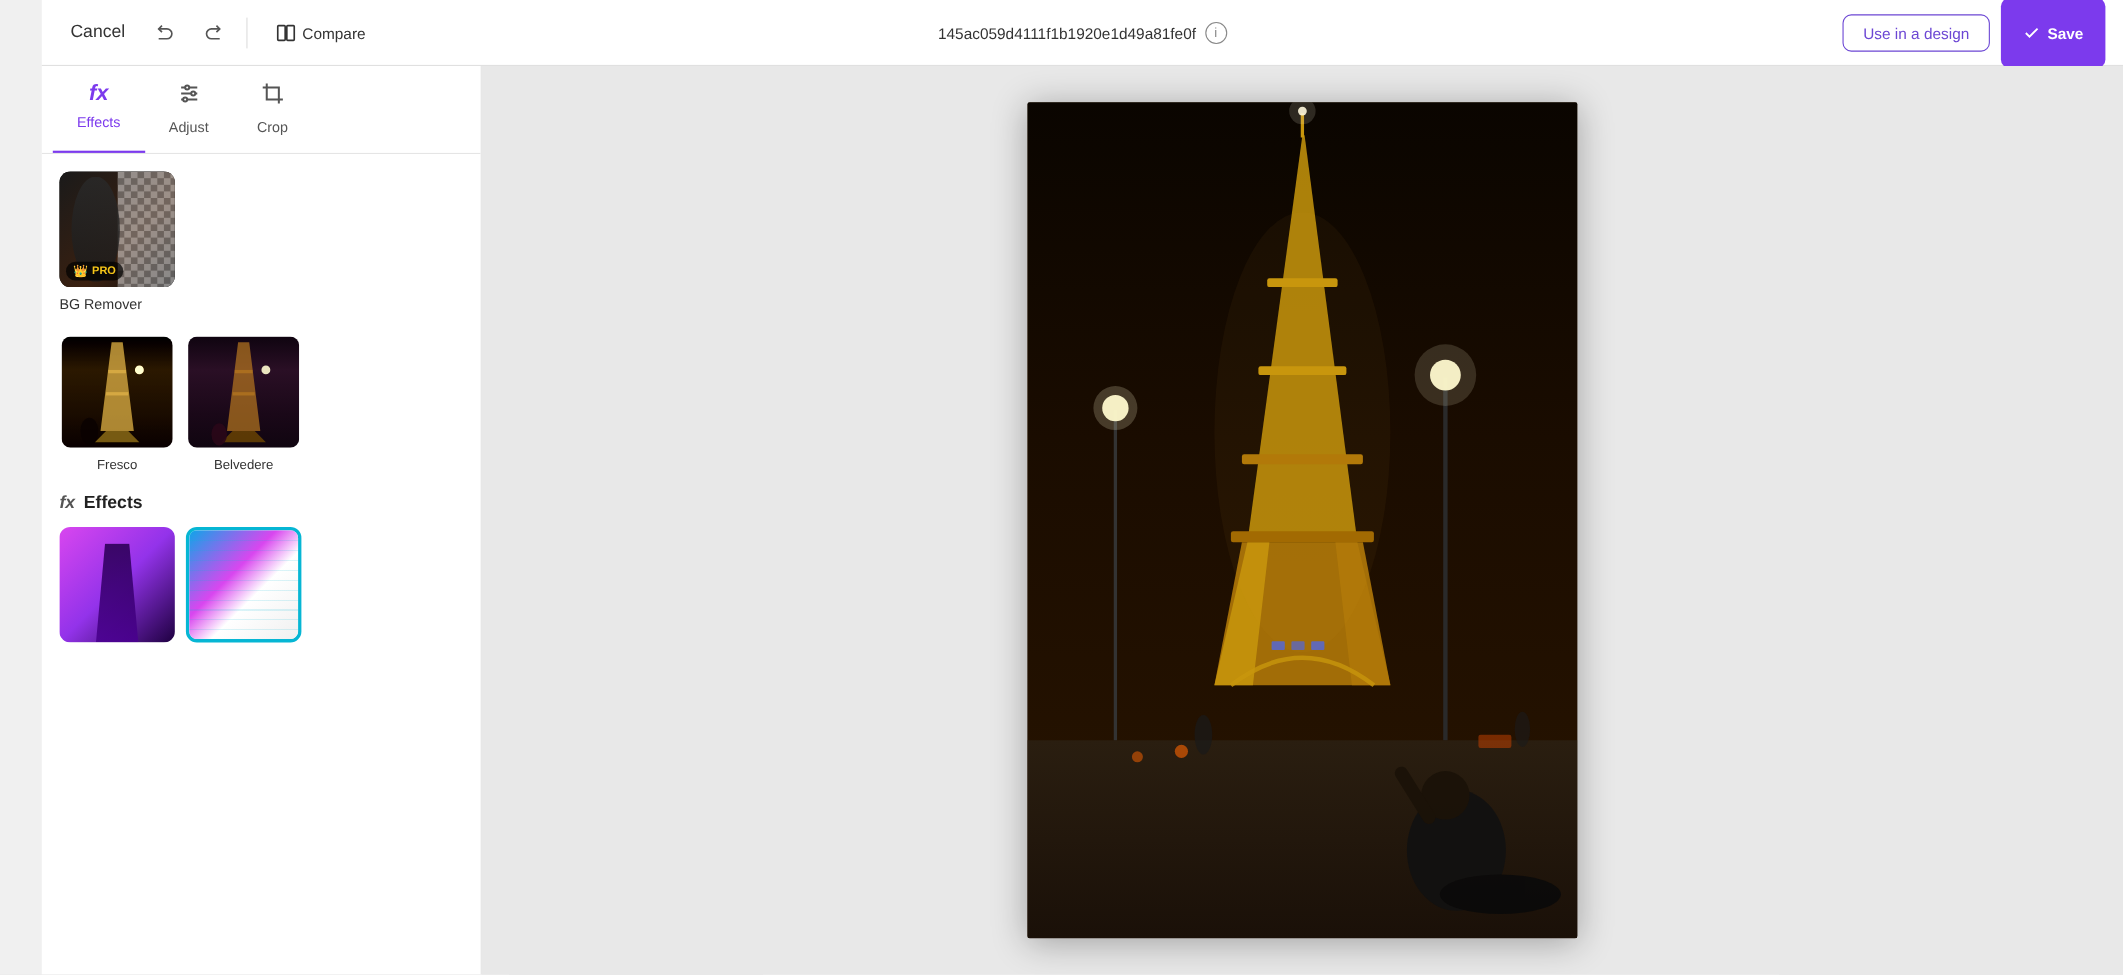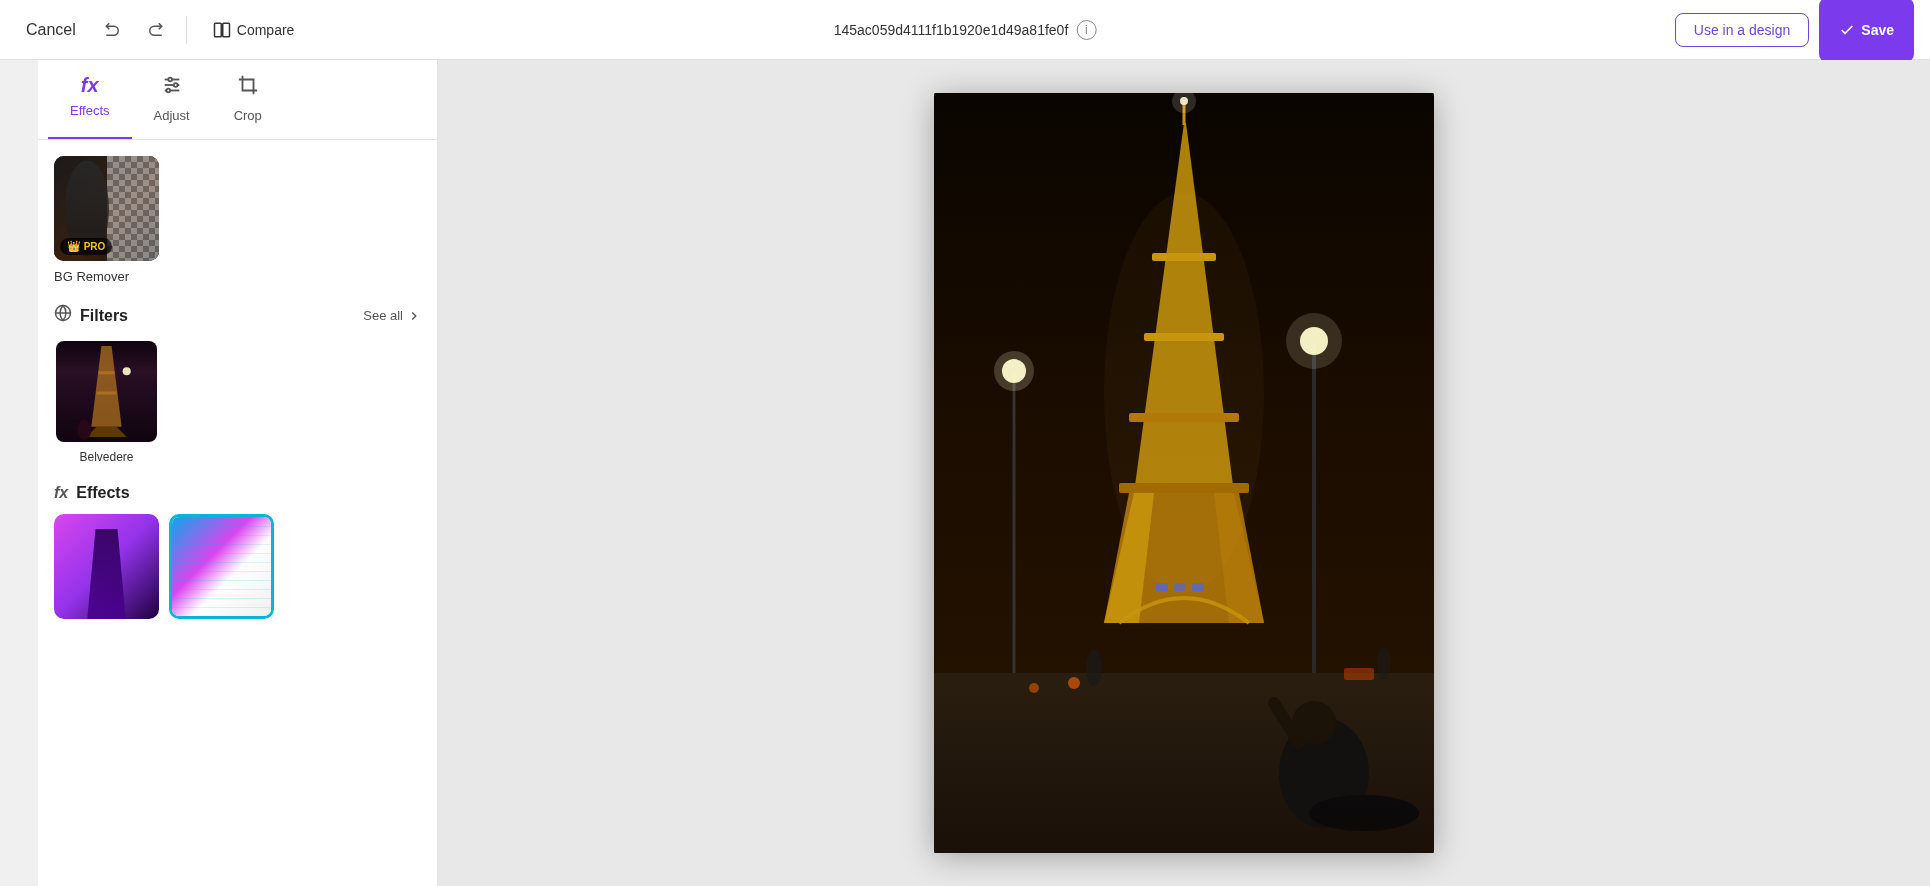--- a/index.html
+++ b/index.html
@@ -2,21 +2,21 @@
 <html><head>
   <meta charset="utf-8">
   <style>
     * { box-sizing: border-box; margin: 0; padding: 0; }
     body { font-family: -apple-system, BlinkMacSystemFont, 'Segoe UI', sans-serif; background: #f0f0f0; height: 886px; overflow: hidden; }
 
     
     .header {
       display: flex; align-items: center; height: 60px;
       background: #fff; border-bottom: 1px solid #e0e0e0;
-      padding: 0 16px; gap: 12px; position: relative;
+      padding: 0 16px; gap: 12px; position: relative; margin-left: 38px;
     }
     .header-left { display: flex; align-items: center; gap: 12px; }
     .cancel-btn {
       font-size: 16px; font-weight: 500; color: #333;
       background: none; border: none; cursor: pointer; padding: 6px 10px;
     }
     .icon-btn {
       background: none; border: none; cursor: pointer;
       color: #555; padding: 6px; border-radius: 6px;
       display: flex; align-items: center; justify-content: center;
@@ -242,42 +242,42 @@
           </div>
           <div class="pro-badge">
             <span class="crown-icon">👑</span>
             <span>PRO</span>
           </div>
         </div>
         <div class="bg-label">BG Remover</div>
       </div>
 
       <div>
-        <div class="section-header">
-          <div class="section-title-row">
-            <span class="section-icon">
-              <svg width="18" height="18" viewBox="0 0 24 24" fill="none" stroke="currentColor" stroke-width="2">
-                  <circle cx="12" cy="12" r="10"></circle>
-                  <path d="M12 2a15.3 15.3 0 0 1 4 10 15.3 15.3 0 0 1-4 10 15.3 15.3 0 0 1-4-10 15.3 15.3 0 0 1 4-10z"></path>
-                  <line x1="2" y1="12" x2="22" y2="12"></line>
+
+        <div class="filters-grid">
+
+
+          <div class="filter-item">
+            <div class="filter-thumb" style="border:2px solid transparent;">
+              <div class="filter-img" style="width:100%;height:100%;
+                background: linear-gradient(180deg, #100a00 0%, #3a2200 30%, #2a1800 70%, #1a0e00 100%);
+                filter: sepia(0.4) contrast(1.15); position:relative;">
+                <svg viewBox="0 0 100 100" style="position:absolute;width:100%;height:100%;top:0;left:0;" xmlns="http://www.w3.org/2000/svg">
+                  <polygon points="45,5 55,5 65,85 35,85" fill="#d4a020" opacity="0.75"></polygon>
+                  <polygon points="40,85 60,85 70,95 30,95" fill="#9a7200" opacity="0.75"></polygon>
+                  <rect x="42" y="30" width="16" height="3" fill="#d4a020" opacity="0.75"></rect>
+                  <rect x="40" y="50" width="20" height="3" fill="#d4a020" opacity="0.75"></rect>
+                  <circle cx="70" cy="30" r="4" fill="#fffdd0" opacity="0.9"></circle>
+
+                  <ellipse cx="25" cy="85" rx="8" ry="12" fill="#1a1000" opacity="0.8"></ellipse>
                 </svg>
-            </span>
-            <span class="section-title">Filters</span>
-          </div>
-          <button class="see-all-btn">
-            <span>See all</span>
-            <svg width="14" height="14" viewBox="0 0 24 24" fill="none" stroke="currentColor" stroke-width="2.5">
-                <polyline points="9 18 15 12 9 6"></polyline>
-              </svg>
-          </button>
-        </div>
-
-        <div class="filters-grid">
-
-
+              </div>
+            </div>
+            <span class="filter-label">Fresco</span>
+          </div>
 
           <div class="filter-item">
             <div class="filter-thumb" style="border:2px solid transparent;">
               <div class="filter-img" style="width:100%;height:100%;
                 background: linear-gradient(180deg, #0f0410 0%, #2a0f25 30%, #1a0818 70%, #100510 100%); position:relative;">
                 <svg viewBox="0 0 100 100" style="position:absolute;width:100%;height:100%;top:0;left:0;" xmlns="http://www.w3.org/2000/svg">
                   <polygon points="45,5 55,5 65,85 35,85" fill="#b87820" opacity="0.7"></polygon>
                   <polygon points="40,85 60,85 70,95 30,95" fill="#7a5000" opacity="0.7"></polygon>
                   <rect x="42" y="30" width="16" height="3" fill="#b87820" opacity="0.7"></rect>
                   <rect x="40" y="50" width="20" height="3" fill="#b87820" opacity="0.7"></rect>

